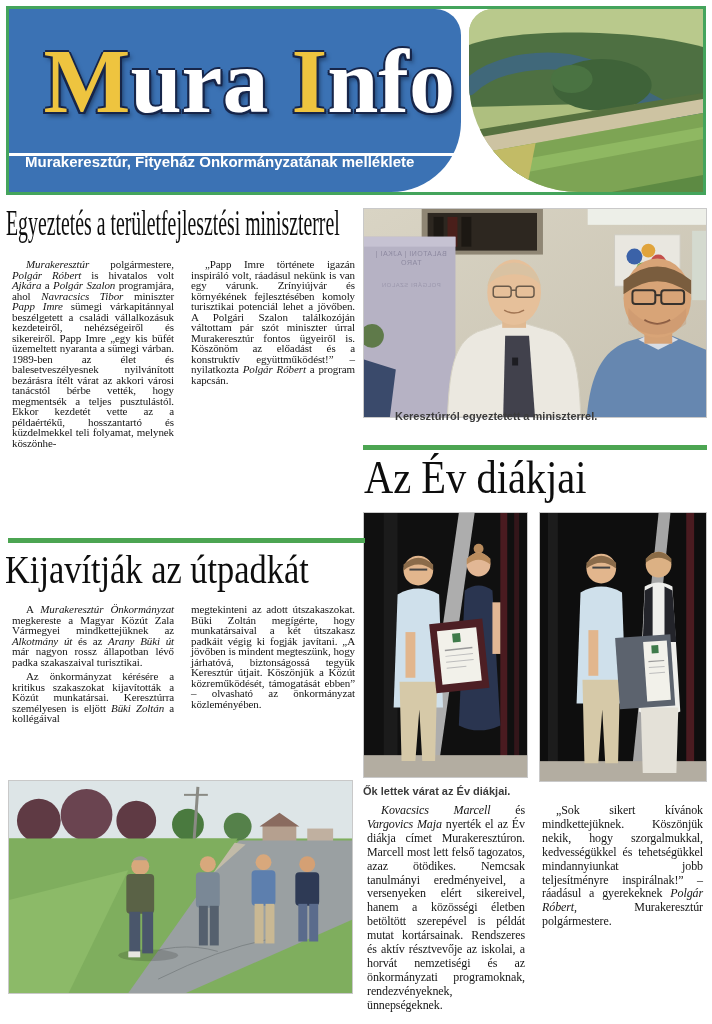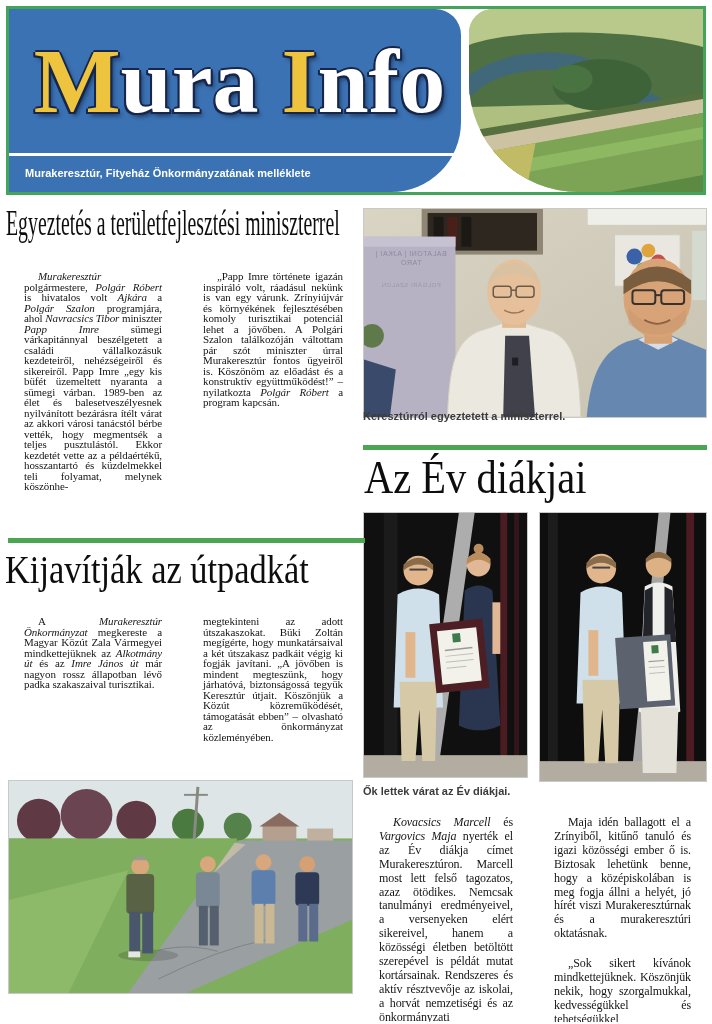--- a/index.html
+++ b/index.html
@@ -4,62 +4,62 @@
 <style>
   html,body{margin:0;padding:0;background:#e9e9e9;}
   #page{position:relative;width:712px;height:1024px;background:#ffffff;overflow:hidden;
         font-family:"Liberation Serif",serif;color:#151515;margin:0 auto;}
 
   
   .header{position:absolute;left:6px;top:6px;width:700px;height:189px;background:#ffffff;
           border:3px solid #44a45c;box-sizing:border-box;}
   .mast{position:absolute;left:0;top:0;bottom:0;width:452px;background:#3b72b4;
         border-radius:0 26px 70px 0;}
-  .mast-title{position:absolute;left:15px;right:6px;top:2px;height:144px;text-align:center;
+  .mast-title{position:absolute;left:15px;right:6px;top:2px;height:144px;text-align:right;
         font-family:"Liberation Serif",serif;font-weight:bold;font-size:92px;line-height:140px;
         white-space:nowrap;color:#fff;
         text-shadow:2px 0 0 #17264a,-2px 0 0 #17264a,0 2px 0 #17264a,0 -2px 0 #17264a,
                     2px 2px 0 #17264a,-2px 2px 0 #17264a,3px 4px 4px rgba(10,20,40,.55);}
   .mast-title .gold{color:#eec43f;}
   .mast-line{position:absolute;left:0;right:0;bottom:36px;height:3px;background:#ffffff;}
-  .mast-sub{position:absolute;left:0;right:0;bottom:0;height:36px;line-height:34px;
+  .mast-sub{position:absolute;left:0;right:0;bottom:11px;height:36px;line-height:34px;
         padding-left:16px;font-family:"Liberation Sans",sans-serif;font-weight:bold;
-        font-size:11px;color:#ffffff;white-space:nowrap;}
+        font-size:15px;color:#ffffff;white-space:nowrap;}
   .hphoto{position:absolute;left:460px;top:0;right:0;bottom:0;overflow:hidden;
         border-radius:24px 0 0 110px;}
   .hphoto svg{display:block;width:100%;height:100%;}
 
   
   .headline{position:absolute;white-space:nowrap;font-family:"Liberation Serif",serif;
         color:#0d0d0d;transform-origin:0 50%;}
   #h-minister{left:6px;top:201px;font-size:36px;line-height:44px;transform:scaleX(.55);letter-spacing:0;}
   #h-road{left:5px;top:546px;font-size:40px;line-height:48px;transform:scaleX(.86);}
   #h-students{left:364px;top:451px;font-size:46px;line-height:54px;transform:scaleX(.88);}
 
   
   .col{position:absolute;text-align:justify;hyphens:auto;overflow:hidden;}
-  .col p{margin:16px;}
+  .col p{margin:4px;}
   .col p.ind{text-indent:14px;}
   .small{font-size:11px;line-height:10.5px;letter-spacing:-.1px;}
   .big{font-size:12px;line-height:13.9px;letter-spacing:-.1px;}
 
   #a1c1{left:8px;top:255px;width:170px;height:284px;}
   #a1c2{left:187px;top:255px;width:172px;height:284px;}
   #a2c1{left:8px;top:600px;width:170px;height:178px;}
   #a2c2{left:187px;top:600px;width:172px;height:178px;}
   #a3c1{left:363px;top:800px;width:166px;height:222px;}
   #a3c2{left:538px;top:800px;width:169px;height:222px;}
 
   
   .gbar{position:absolute;height:5px;background:#4ca552;}
   #gbar-left{left:8px;top:538px;width:357px;}
   #gbar-right{left:363px;top:445px;width:344px;}
   .caption{position:absolute;font-family:"Liberation Sans",sans-serif;font-weight:bold;
         font-size:11px;color:#3b3b3b;white-space:nowrap;}
-  #cap-selfie{left:363px;top:410px;}
+  #cap-selfie{left:363px;top:410px;padding-left:32px;}
   #cap-students{left:363px;top:785px;}
   #cap-road{left:8px;top:1028px;}
 
   
   .photo{position:absolute;overflow:hidden;border:1px solid #c9c9c9;box-sizing:border-box;}
   .photo svg{display:block;width:100%;height:100%;}
   #ph-selfie{left:363px;top:208px;width:344px;height:210px;}
   #ph-award1{left:363px;top:512px;width:165px;height:266px;background:#111;}
   #ph-award2{left:539px;top:512px;width:168px;height:270px;background:#111;}
   #ph-road{left:8px;top:780px;width:345px;height:214px;}
@@ -232,28 +232,28 @@
           <line x1="32" y1="38" x2="48" y2="38" stroke="#bdbdbd" stroke-width="1"></line>
         </g>
       </g>
     </svg>
   </div>
   <div class="caption" id="cap-students">Ők lettek várat az Év diákjai.</div>
   <div class="col big" id="a3c1">
       <p class="ind"><i>Kovacsics Marcell</i><span> és </span><i>Vargovics Maja</i><span> nyerték el az Év diákja címet Murakeresztúron. Marcell most lett felső tagozatos, azaz ötödikes. Nemcsak tanulmányi eredményeivel, a versenyeken elért sikereivel, hanem a közösségi életben betöltött szerepével is példát mutat kortársainak. Rendszeres és aktív résztvevője az iskolai, a horvát nemzetiségi és az önkormányzati programoknak, rendezvényeknek, ünnepségeknek.</span></p>
     </div>
   <div class="col big" id="a3c2">
-      <p class="ind"><span>Maja idén ballagott el a Zrínyiből, kitűnő tanuló és igazi közösségi ember ő is. Biztosak lehetünk benne, hogy a középiskolában is meg fogja állni a helyét, jó hírét viszi Murakeresztúrnak és a murakeresztúri oktatásnak.</span></p>
       <p class="ind"><span>„Sok sikert kívánok mindkettejüknek. Köszönjük nekik, hogy szorgalmukkal, kedvességükkel és tehetségükkel mindannyiunkat jobb teljesítményre inspirálnak!” – ráadásul a gyerekeknek </span><i>Polgár Róbert</i><span>, Murakeresztúr polgármestere.</span></p>
     </div>
 
   <div class="gbar" id="gbar-left"></div>
   <div class="headline" id="h-road">Kijavítják az útpadkát</div>
   <div class="col small" id="a2c1">
-      <p class="ind"><span>A </span><i>Murakeresztúr Önkormányzat</i><span> megkereste a Magyar Közút Zala Vármegyei mindkettejüknek az </span><i>Alkotmány út</i><span> és az </span><i>Imre János út</i><span> már nagyon rossz állapotban lévő padka szakaszaival turisztikai.</span></p>
+      <p class="ind"><span>A </span><i>Murakeresztúr Önkormányzat</i><span> megkereste a Magyar Közút Zala Vármegyei mindkettejüknek az </span><i>Alkotmány út</i><span> és az </span><i>Arany Büki út</i><span> már nagyon rossz állapotban lévő padka szakaszaival turisztikai.</span></p>
+      <p class="ind"><span>Az önkormányzat kérésére a kritikus szakaszokat kijavították a Közút munkatársai. Keresztúrra személyesen is eljött </span><i>Büki Zoltán</i><span> a kollégáival</span></p>
     </div>
   <div class="col small" id="a2c2">
       <p><span>megtekinteni az adott útszakaszokat. Büki Zoltán megígérte, hogy munkatársaival a két útszakasz padkáit végig ki fogják javítani. „A jövőben is mindent megteszünk, hogy járhatóvá, biztonságossá tegyük Keresztúr útjait. Köszönjük a Közút közreműködését, támogatását ebben” – olvasható az önkormányzat közleményében.</span></p>
     </div>
 
   <div class="photo" id="ph-road">
     <svg viewBox="0 0 345 214" preserveAspectRatio="none">
       <rect x="0" y="0" width="345" height="214" fill="#dde5e7"></rect>
       <rect x="0" y="58" width="345" height="156" fill="#7fae5e"></rect>
       <circle cx="30" cy="40" r="22" fill="#5f3a44"></circle>

